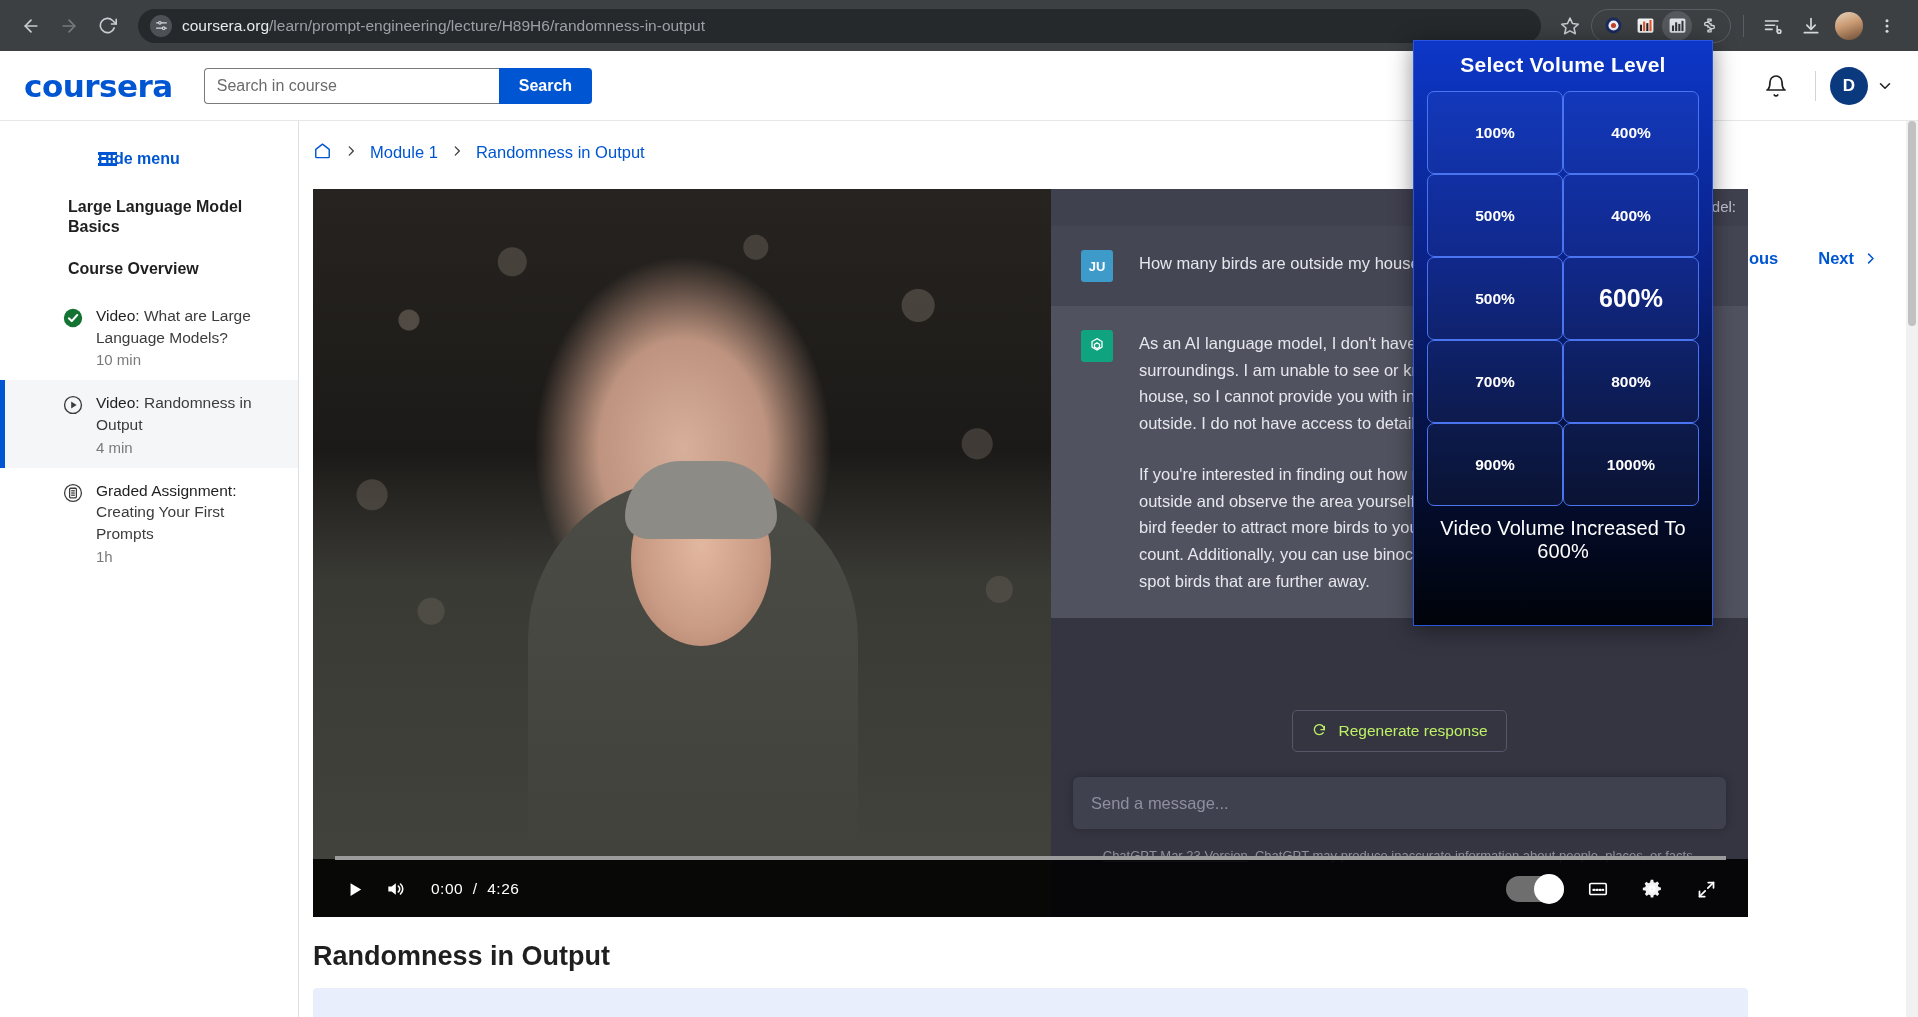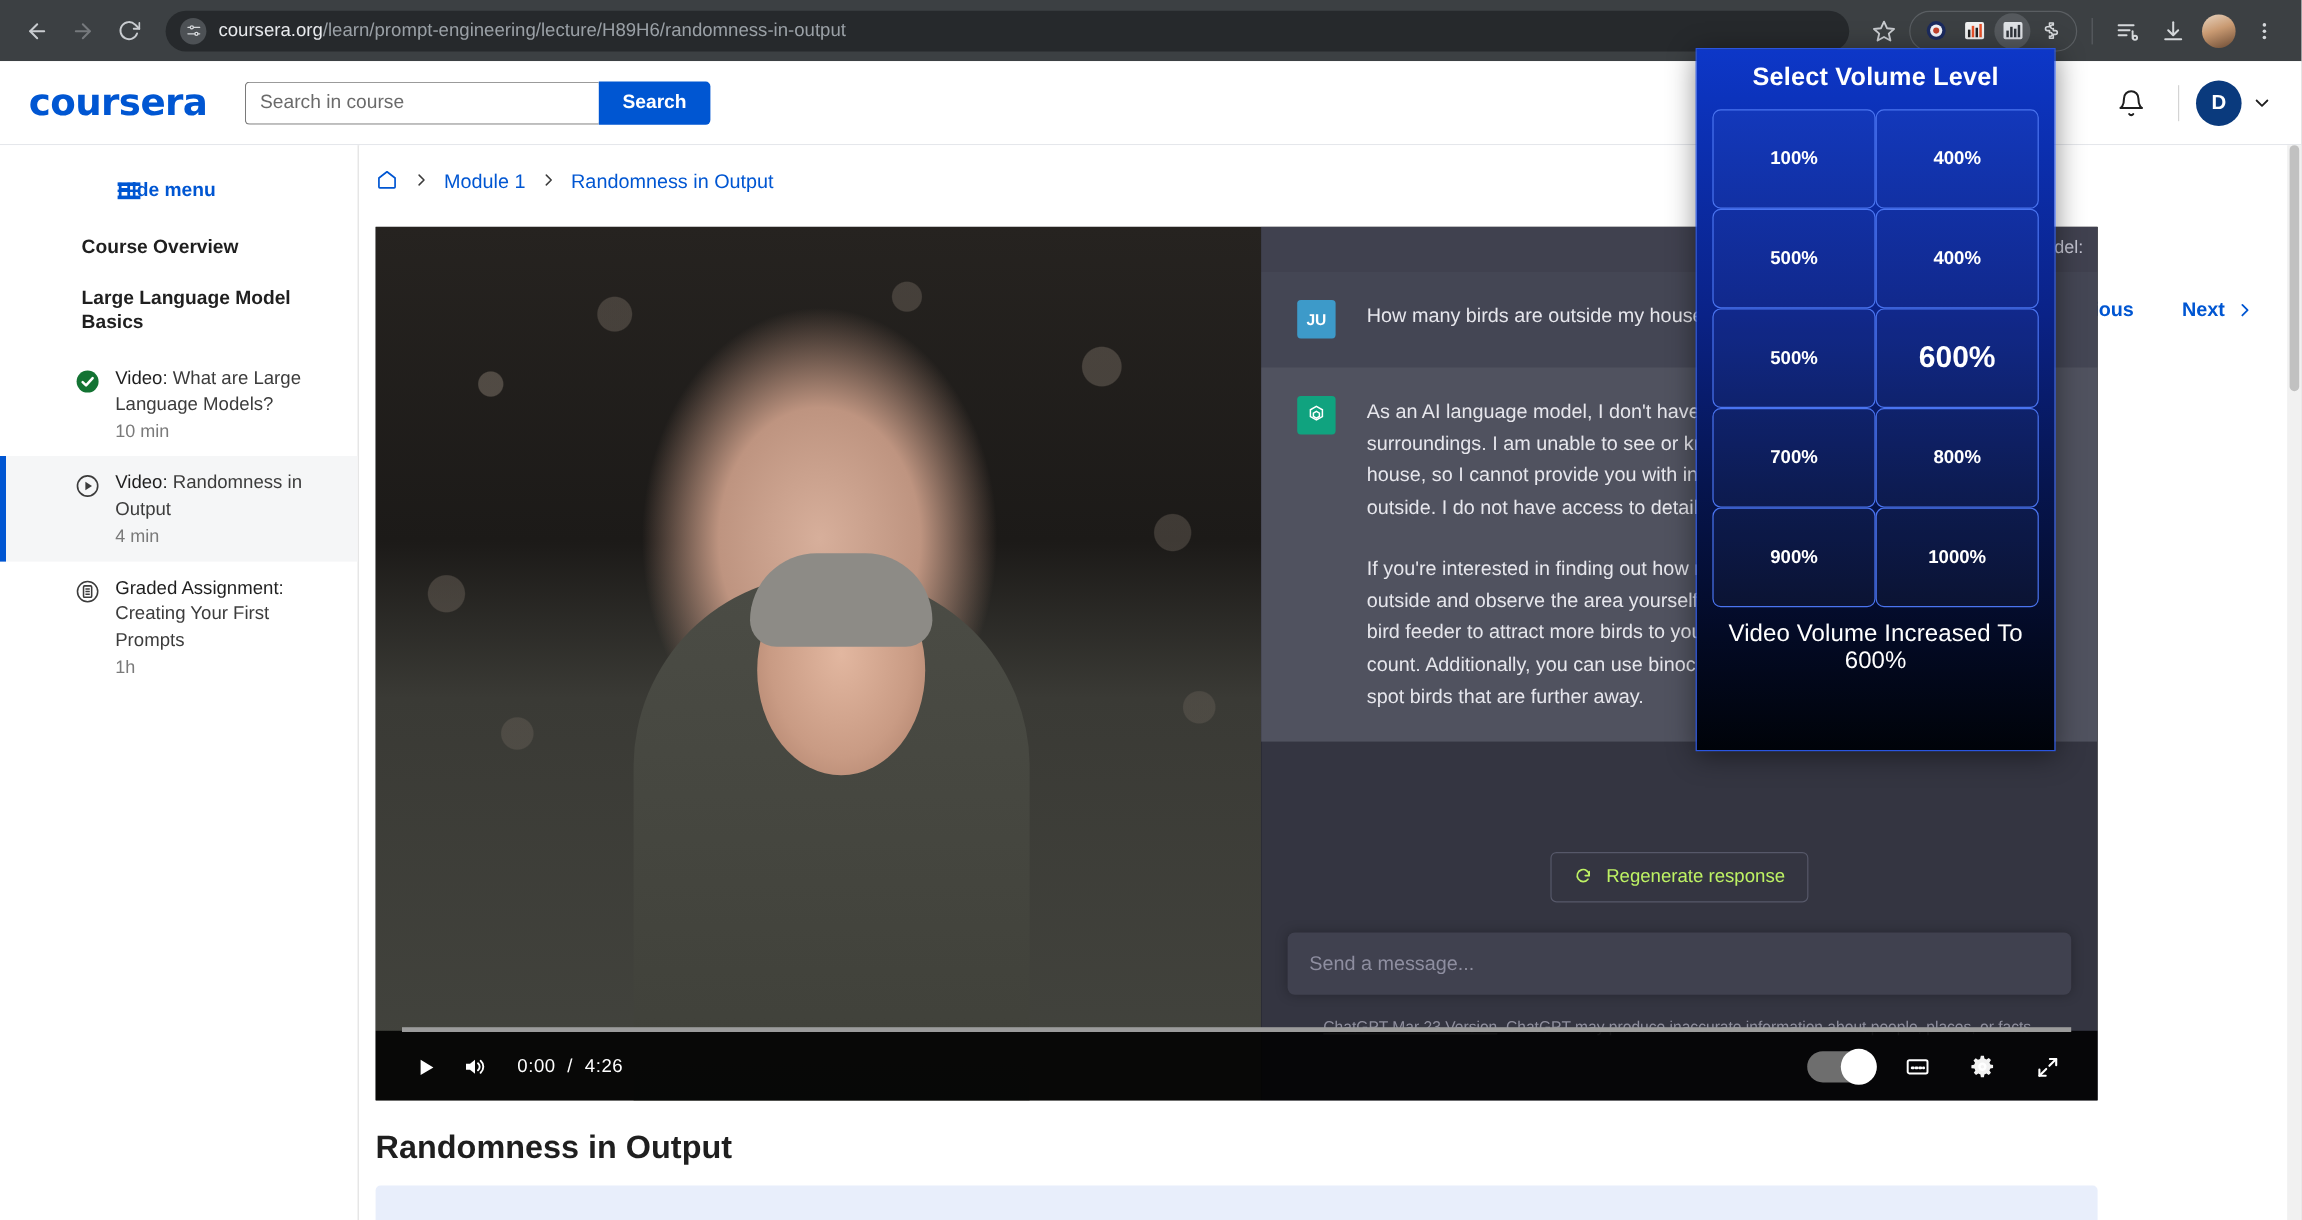--- a/index.html
+++ b/index.html
@@ -329,22 +329,22 @@
   <div class="sidebar">
     <div class="hide-menu">
       <span class="burger">
           <i></i>
           <i></i>
           <i></i>
         </span>
       <span>Hide menu</span>
     </div>
 
+    <div class="sb-section">Large Language Model Basics</div>
     <div class="sb-section">Course Overview</div>
-    <div class="sb-section">Large Language Model Basics</div>
 
     <div style="margin-top:14px">
       <div class="sb-item">
         <span class="sb-ic">
           <svg width="22" height="22" viewBox="0 0 24 24">
               <circle cx="12" cy="12" r="10" fill="#137333"></circle>
               <polyline points="7.5 12.4 10.6 15.4 16.6 8.8" fill="none" stroke="#fff" stroke-width="2.3" stroke-linecap="round" stroke-linejoin="round"></polyline>
             </svg>
         </span>
         <span>

